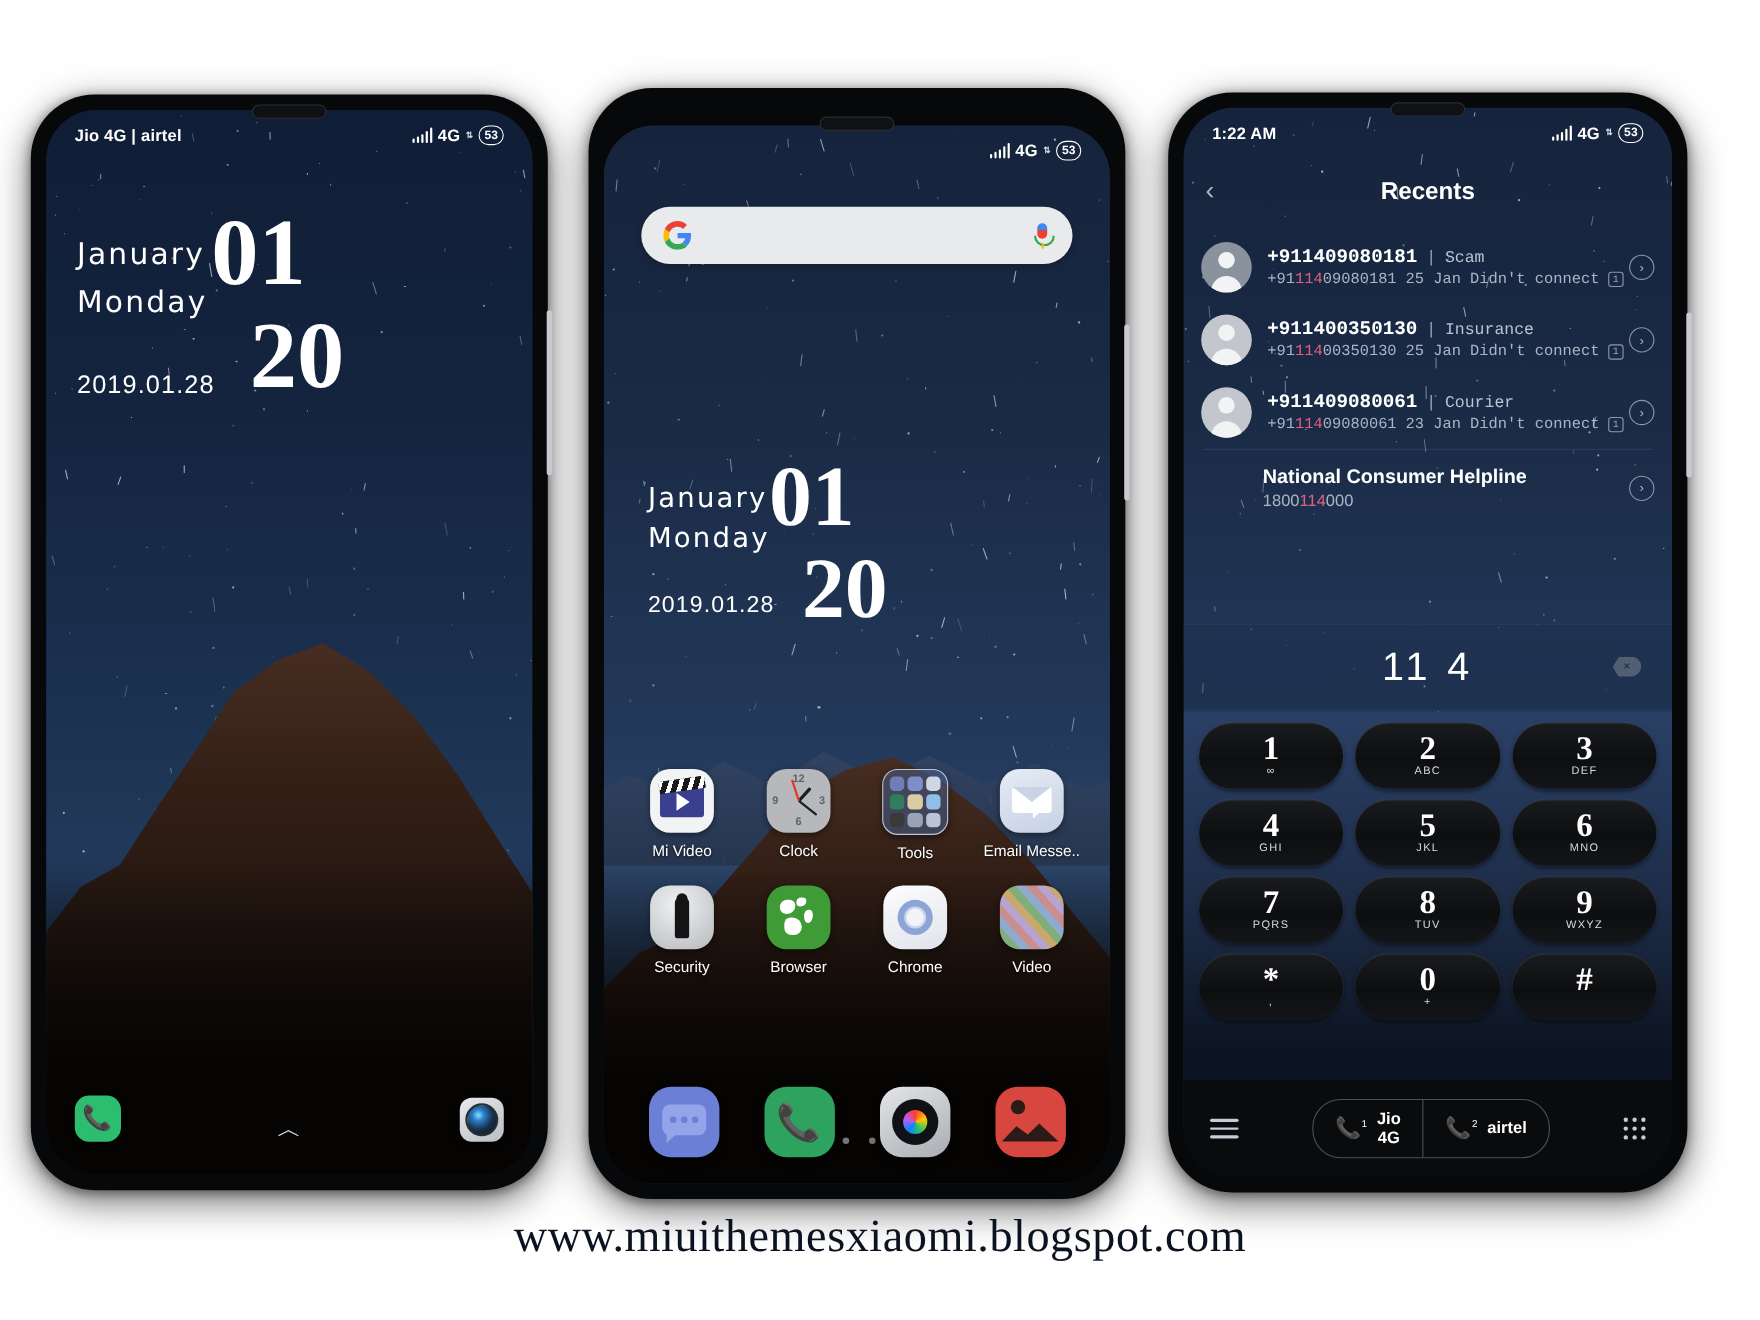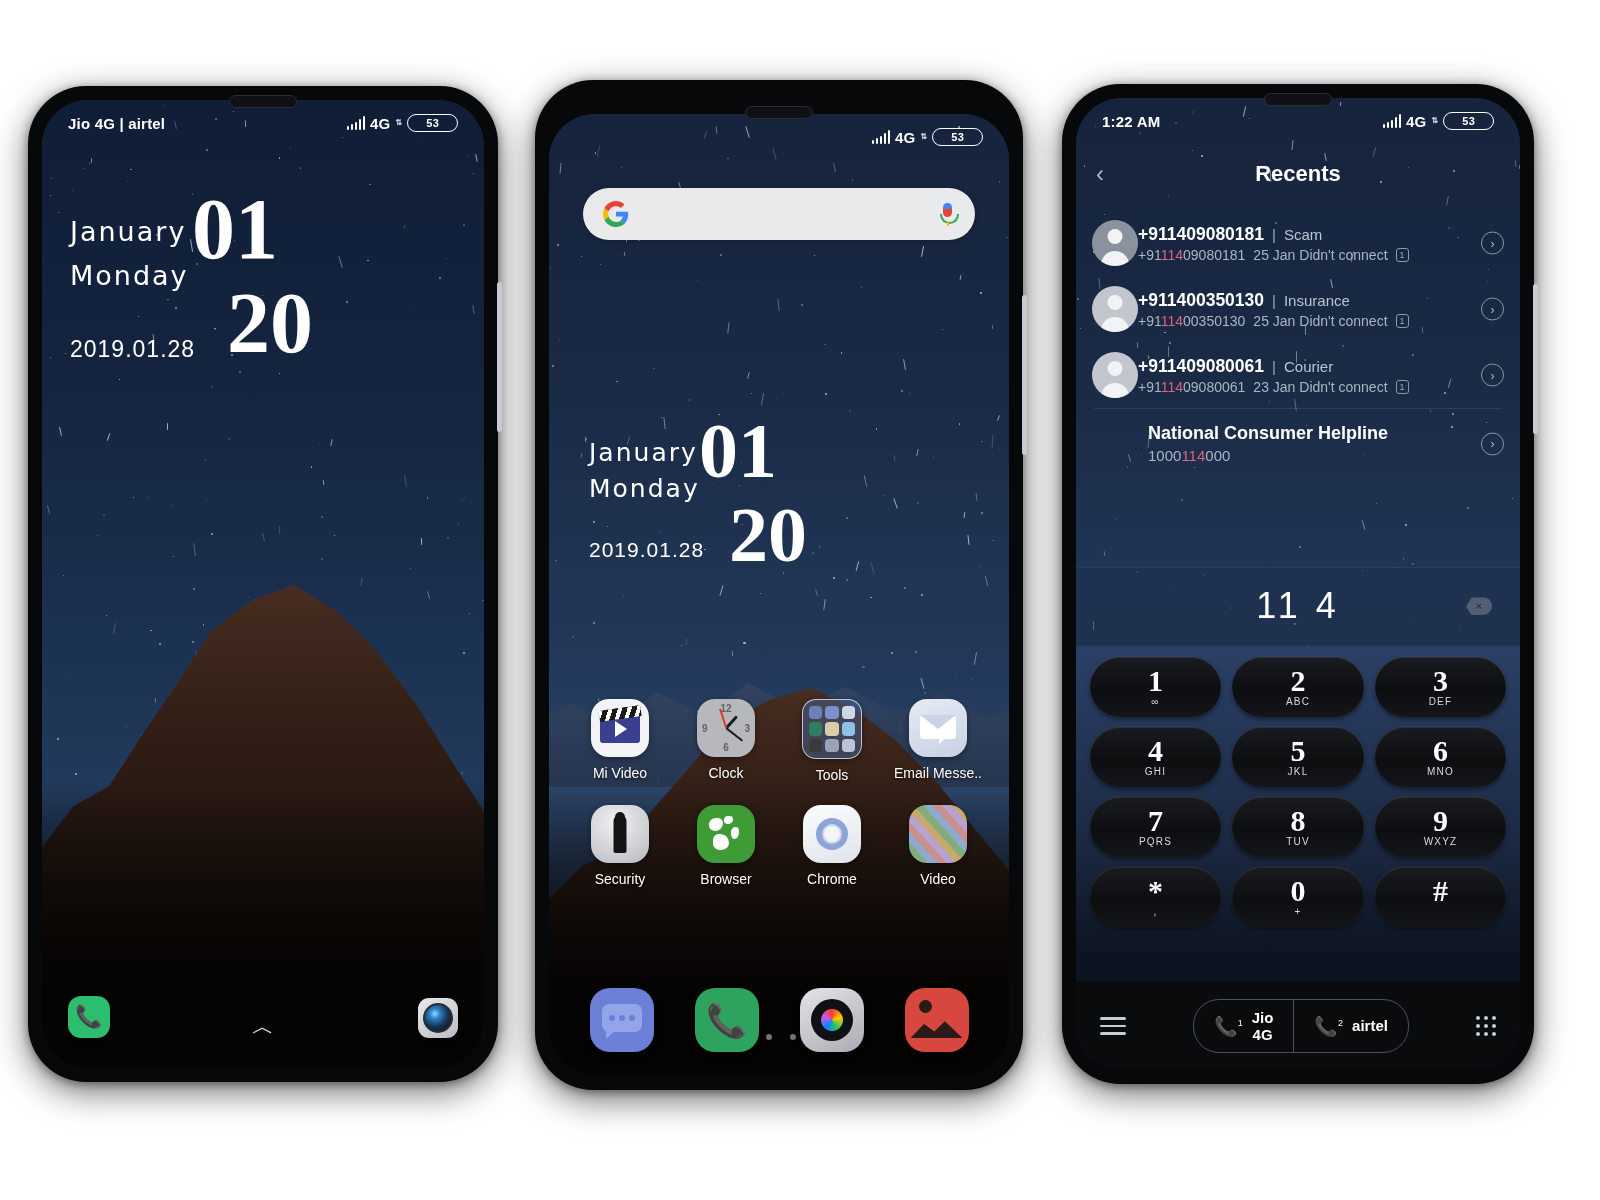--- a/index.html
+++ b/index.html
@@ -86,21 +86,21 @@
   }
   .sb-right{display:flex;align-items:center;gap:5px;}
   .bars{display:flex;align-items:flex-end;gap:1.5px;height:14px;}
   .bars i{display:block;width:2.5px;background:#fff;border-radius:1px;}
   .bars i:nth-child(1){height:4px}.bars i:nth-child(2){height:6px}
   .bars i:nth-child(3){height:8px}.bars i:nth-child(4){height:11px}
   .bars i:nth-child(5){height:14px}
   .netlbl{font-size:15px;font-weight:bold;}
   .arrows{font-size:8px;line-height:8px;color:#d8dde6;}
   .battery{
-    border:1.6px solid #fff;border-radius:9px;padding:0 18px;
+    border:1.6px solid #fff;border-radius:9px;padding:0 4px;
     font-size:11px;font-weight:bold;height:16px;display:flex;align-items:center;
   }
 
   
   .lockclock{position:absolute;left:0;right:0;top:60px;height:310px;z-index:20;color:#fff;}
   .lc-month{position:absolute;left:28px;top:56px;font-size:27px;letter-spacing:2px;font-family:"DejaVu Sans",sans-serif;}
   .lc-day{position:absolute;left:28px;top:100px;font-size:27px;letter-spacing:2px;font-family:"DejaVu Sans",sans-serif;}
   .lc-date{position:absolute;left:28px;top:176px;font-size:23px;letter-spacing:1px;}
   .lc-h{position:absolute;left:150px;top:26px;font-size:86px;font-weight:bold;font-family:"Liberation Serif",serif;line-height:1;}
   .lc-m{position:absolute;left:185px;top:120px;font-size:86px;font-weight:bold;font-family:"Liberation Serif",serif;line-height:1;}
@@ -235,21 +235,21 @@
   .dl-title{color:#fff;font-size:22px;font-weight:bold;}
 
   .calls{position:absolute;left:0;right:0;top:112px;}
   .callrow{display:flex;align-items:center;padding:10px 18px 10px 16px;position:relative;}
   .avatar{width:46px;height:46px;border-radius:50%;background:#c3c7cd;flex:0 0 46px;position:relative;overflow:hidden;}
   .avatar::before{content:"";position:absolute;left:50%;top:9px;transform:translateX(-50%);
     width:15px;height:15px;border-radius:50%;background:#f2f3f5;}
   .avatar::after{content:"";position:absolute;left:50%;bottom:-6px;transform:translateX(-50%);
     width:28px;height:21px;border-radius:14px 14px 0 0;background:#f2f3f5;}
   .avatar.dim{background:#8a929e;}
-  .callinfo{flex:1;min-width:0;}
+  .callinfo{margin-left:14px;flex:1;min-width:0;font-family:Liberation Mono, monospace;}
   .cline1{display:flex;align-items:baseline;gap:8px;white-space:nowrap;}
   .cnum{color:#fff;font-size:17.5px;font-weight:bold;}
   .cpipe{color:#9aa6b8;font-size:15px;}
   .ctag{color:#b9c3d2;font-size:15px;}
   .cline2{margin-top:2px;display:flex;align-items:center;gap:8px;white-space:nowrap;}
   .csub{color:#aab4c4;font-size:14px;}
   .csub .hl{color:#e0607f;}
   .simbox{display:inline-block;border:1px solid #8d97a7;border-radius:3px;color:#9aa4b4;
     font-size:9px;line-height:10px;padding:1px 3px;}
   .chev{position:absolute;right:16px;top:50%;transform:translateY(-50%);
@@ -1014,21 +1014,21 @@
                   <span class="csub">23 Jan Didn't connect</span>
                   <span class="simbox">1</span>
                 </div>
               </div>
               <span class="chev">›</span>
             </div>
 
             <div class="dirdiv"></div>
             <div class="dirrow">
               <div class="dirname">National Consumer Helpline</div>
-              <div class="dirnum"><span>1000</span><span class="hl">114</span><span>000</span></div>
+              <div class="dirnum"><span>1800</span><span class="hl">114</span><span>000</span></div>
               <span class="chev">›</span>
             </div>
           </div>
         </div>
 
         <div class="dl-display">
           <span class="dl-number">11 4</span>
           <span class="dl-back-sp">×</span>
         </div>
 
@@ -1118,13 +1118,14 @@
               <i></i>
               <i></i>
               <i></i>
               <i></i>
           </span>
         </div>
       </div>
     </div>
   </div>
 
+  <div class="watermark">www.miuithemesxiaomi.blogspot.com</div>
 </div>
 
 </body></html>

